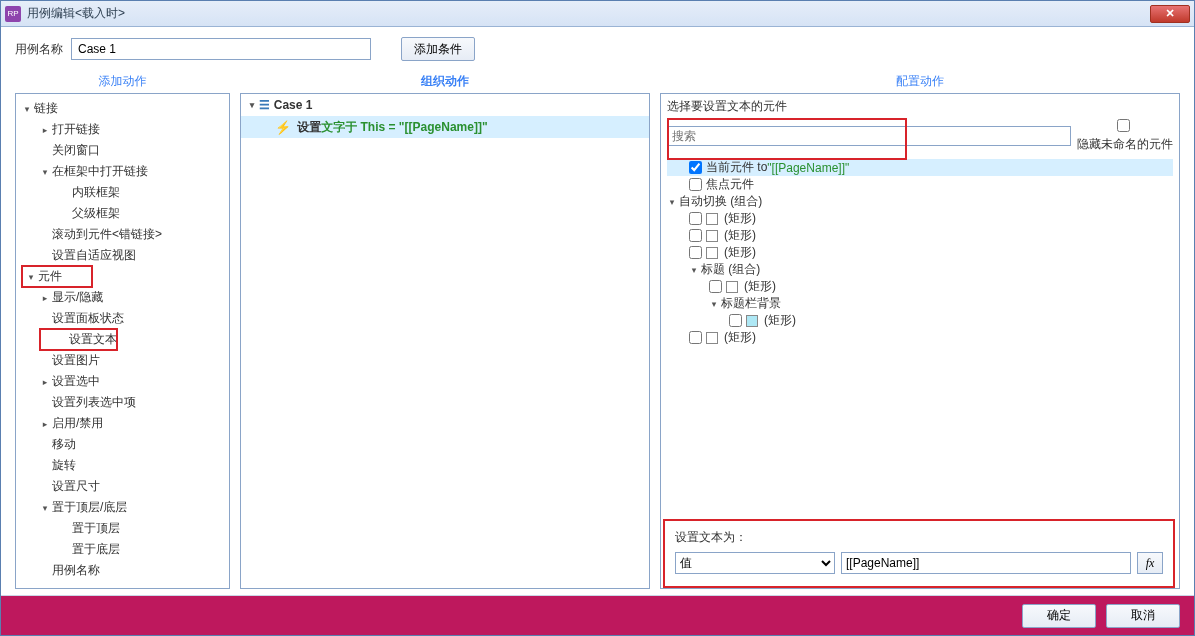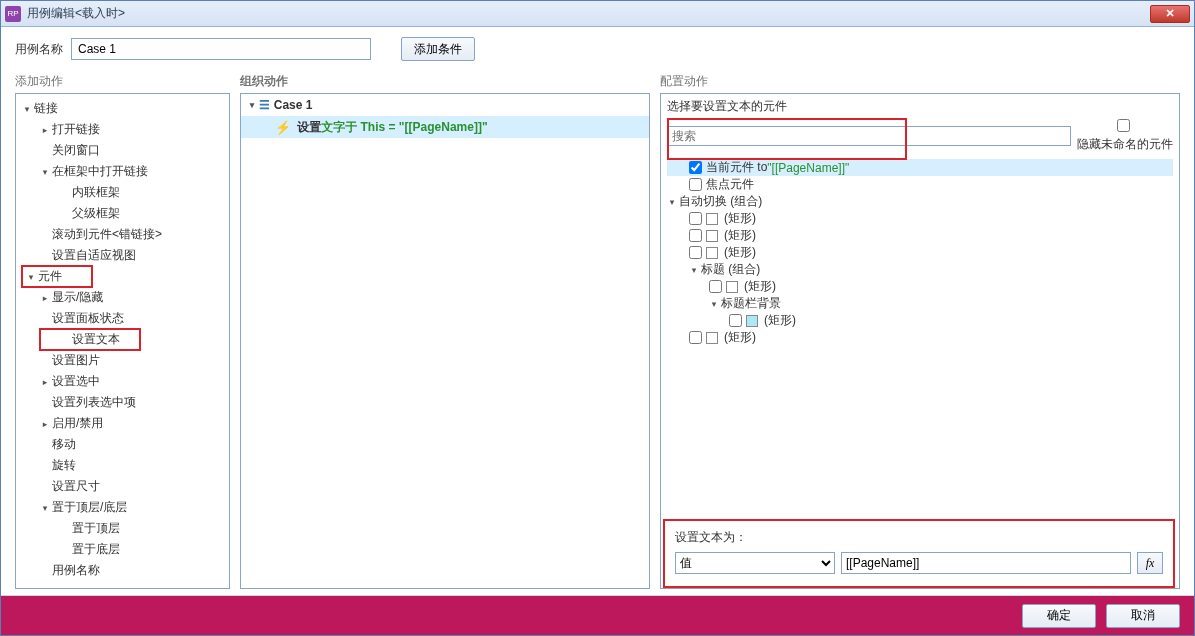--- a/index.html
+++ b/index.html
@@ -86,22 +86,23 @@
     gap: 10px;
     overflow: hidden;
     margin-bottom: 6px;
   }
   .col { display: flex; flex-direction: column; }
   .col-left { width: 215px; }
   .col-mid  { width: 410px; font-weight: bold; }
   .col-right{ flex: 1; }
   .col-head {
     height: 20px;
-    color: #737373;
+    color: #3b82f6;
     padding-bottom: 2px;
+    text-align: center;
   }
   .panel {
     border: 1px solid #8aa4c8;
     flex: 1;
     background: #fff;
     overflow: auto;
     position: relative;
   }
   
   .tree { padding: 4px 2px; }
@@ -293,21 +294,21 @@
 
             <div class="tree-row indent-1">
                 <span class="caret">▸</span>
                 <span class="tree-label">显示/隐藏</span>
               </div>
             <div class="tree-row indent-1">
                 <span class="caret blank">·</span>
                 <span class="tree-label">设置面板状态</span>
               </div>
 
-            <div class="tree-row indent-1 hl-red" style="width:100px; margin-left:22px; padding-left:20px;">
+            <div class="tree-row indent-1 hl-red" style="width:77px; margin-left:22px; padding-left:20px;">
                 <span class="caret blank">·</span>
                 <span class="tree-label">设置文本</span>
               </div>
 
             <div class="tree-row indent-1">
                 <span class="caret blank">·</span>
                 <span class="tree-label">设置图片</span>
               </div>
             <div class="tree-row indent-1">
                 <span class="caret">▸</span>

